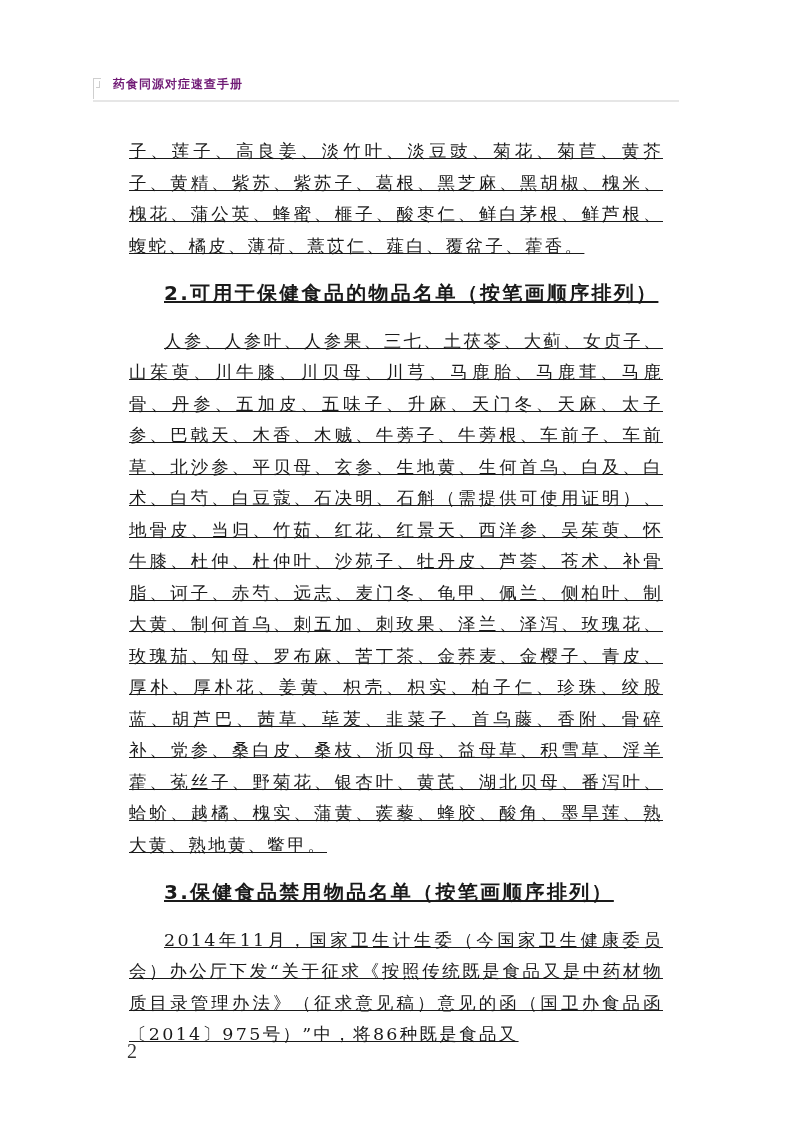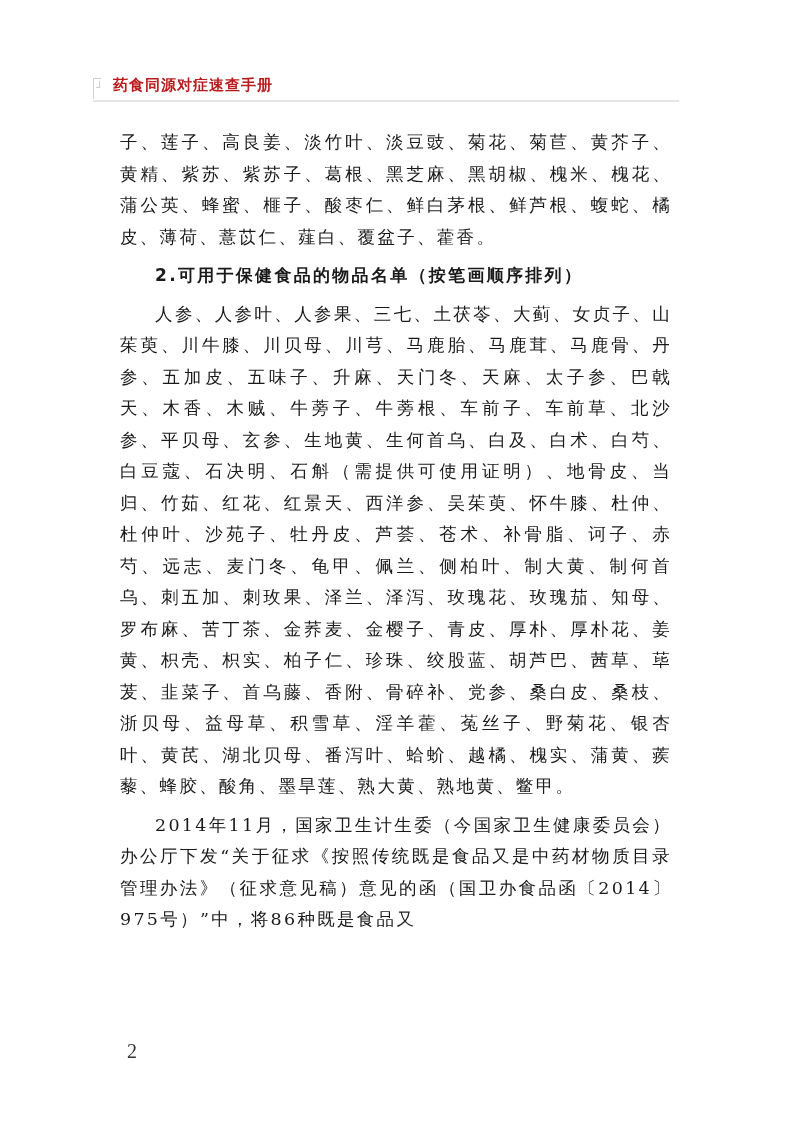--- a/index.html
+++ b/index.html
@@ -15,44 +15,45 @@
   .head-mark {
     position: absolute; left: 0; top: 2px; width: 7px; height: 20px;
     border-left: 1px solid #cfcfcf; border-top: 1px solid #cfcfcf;
   }
   .head-mark::after {
     content: ""; position: absolute; left: 2px; top: 2px; width: 3px; height: 6px;
     border-right: 1px solid #cfcfcf; border-bottom: 1px solid #cfcfcf;
   }
   .head-title {
     position: absolute; left: 20px; top: 0px;
-    font-size: 15px; font-weight: bold; letter-spacing: 1px; color: #b91c1c;
+    font-size: 12px; font-weight: bold; letter-spacing: 1px; color: #701a75;
     font-family: "DejaVu Sans", "Liberation Sans", sans-serif;
   }
   .body-text {
     position: absolute; left: 113px; top: 120px; width: 566px;
     font-size: 17.5px; line-height: 31.5px; letter-spacing: 2.3px;
     text-align: justify; text-justify: inter-character;
   }
-  .body-text p { margin: 7px; }
+  .body-text p { margin: 16px; text-decoration: underline; }
   .body-text p.indent { text-indent: 35px; }
-  .body-text p.heading { text-indent: 35px; font-weight: bold; font-family: "DejaVu Sans", "Liberation Sans", sans-serif; font-size: 17px; }
+  .body-text p.heading { text-indent: 35px; font-weight: bold; font-family: "DejaVu Sans", "Liberation Sans", sans-serif; font-size: 20px; }
   .folio {
     position: absolute; left: 127px; top: 1040px;
     font-family: "Liberation Serif", "DejaVu Serif", serif; font-size: 20px; color: #333;
   }
 </style>
 </head>
 <body>
 
 <div class="running-head">
   <span class="head-mark"></span>
   <span class="head-title">药食同源对症速查手册</span>
 </div>
 
 <div class="body-text">
   <p>子、莲子、高良姜、淡竹叶、淡豆豉、菊花、菊苣、黄芥子、黄精、紫苏、紫苏子、葛根、黑芝麻、黑胡椒、槐米、槐花、蒲公英、蜂蜜、榧子、酸枣仁、鲜白茅根、鲜芦根、蝮蛇、橘皮、薄荷、薏苡仁、薤白、覆盆子、藿香。</p>
   <p class="heading">2.可用于保健食品的物品名单（按笔画顺序排列）</p>
   <p class="indent">人参、人参叶、人参果、三七、土茯苓、大蓟、女贞子、山茱萸、川牛膝、川贝母、川芎、马鹿胎、马鹿茸、马鹿骨、丹参、五加皮、五味子、升麻、天门冬、天麻、太子参、巴戟天、木香、木贼、牛蒡子、牛蒡根、车前子、车前草、北沙参、平贝母、玄参、生地黄、生何首乌、白及、白术、白芍、白豆蔻、石决明、石斛（需提供可使用证明）、地骨皮、当归、竹茹、红花、红景天、西洋参、吴茱萸、怀牛膝、杜仲、杜仲叶、沙苑子、牡丹皮、芦荟、苍术、补骨脂、诃子、赤芍、远志、麦门冬、龟甲、佩兰、侧柏叶、制大黄、制何首乌、刺五加、刺玫果、泽兰、泽泻、玫瑰花、玫瑰茄、知母、罗布麻、苦丁茶、金荞麦、金樱子、青皮、厚朴、厚朴花、姜黄、枳壳、枳实、柏子仁、珍珠、绞股蓝、胡芦巴、茜草、荜茇、韭菜子、首乌藤、香附、骨碎补、党参、桑白皮、桑枝、浙贝母、益母草、积雪草、淫羊藿、菟丝子、野菊花、银杏叶、黄芪、湖北贝母、番泻叶、蛤蚧、越橘、槐实、蒲黄、蒺藜、蜂胶、酸角、墨旱莲、熟大黄、熟地黄、鳖甲。</p>
+  <p class="heading">3.保健食品禁用物品名单（按笔画顺序排列）</p>
   <p class="indent">2014年11月，国家卫生计生委（今国家卫生健康委员会）办公厅下发“关于征求《按照传统既是食品又是中药材物质目录管理办法》（征求意见稿）意见的函（国卫办食品函〔2014〕975号）”中，将86种既是食品又</p>
 </div>
 
 <div class="folio">2</div>
 
 </body></html>

